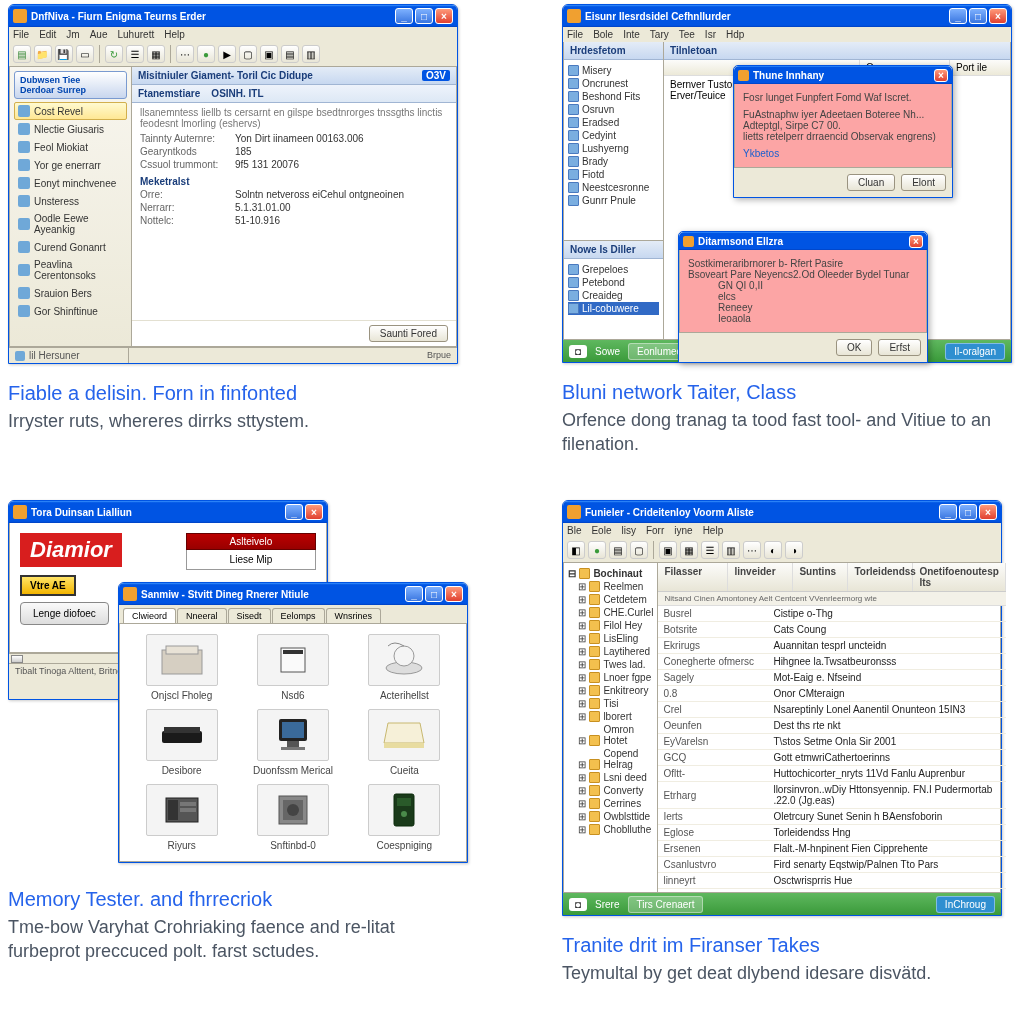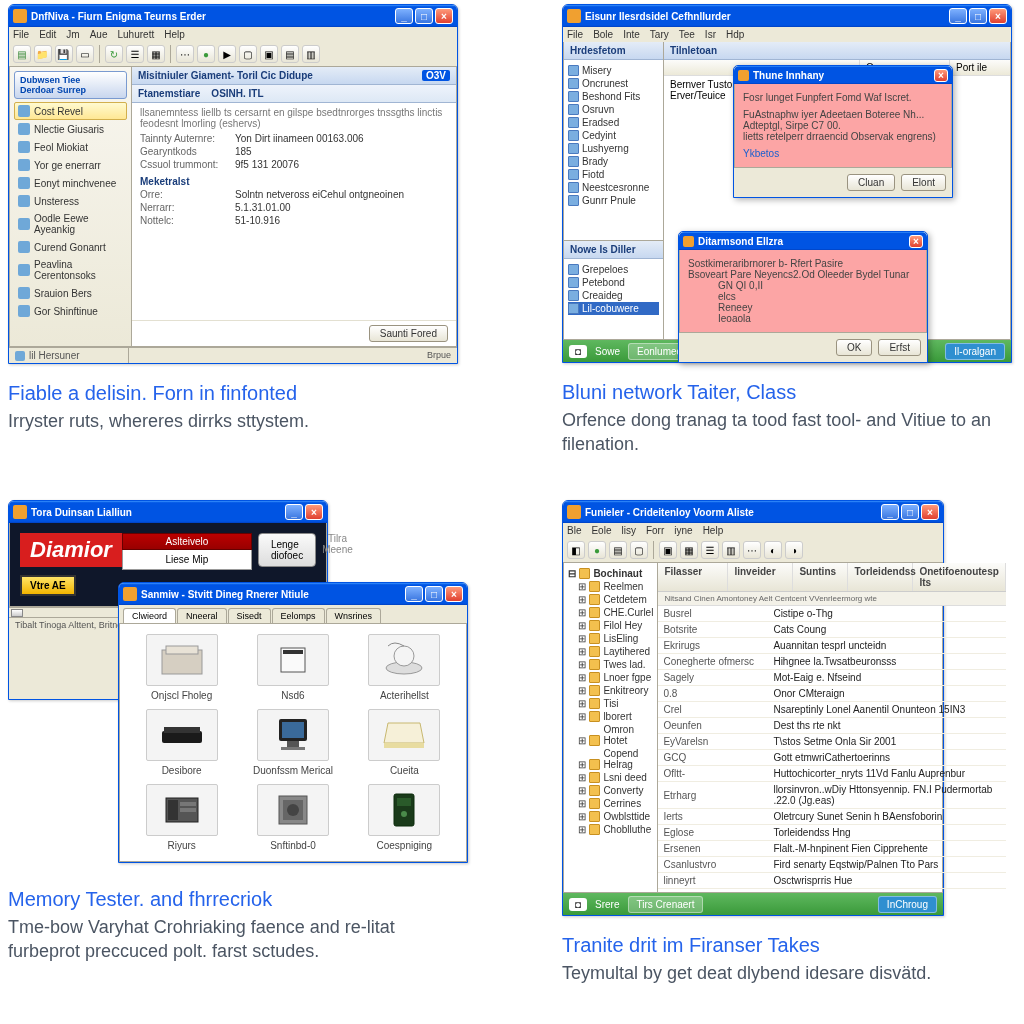--- a/index.html
+++ b/index.html
@@ -1,21 +1,21 @@
 <!DOCTYPE html>
 <html><head>
 <meta charset="utf-8">
 <style>
 *{box-sizing:border-box;margin:0;padding:0;font-family:Tahoma,Arial,sans-serif;font-size:10px}
 body{background:#fff;width:1024px;height:1024px;position:relative;overflow:hidden}
 .quad{position:absolute}
 .q1{left:8px;top:4px;width:450px}
 .q2{left:562px;top:4px;width:450px}
 .q3{left:8px;top:500px;width:450px}
-.q4{left:562px;top:500px;width:382px}
+.q4{left:562px;top:500px;width:440px}
 
 
 .win{border:1px solid #0054e3;border-radius:6px 6px 0 0;background:#ece9d8;box-shadow:1px 1px 3px rgba(0,0,0,.2);position:relative}
 .titlebar{height:22px;background:linear-gradient(#3a93ff,#0054e3 8%,#0054e3 92%,#0040c0);border-radius:5px 5px 0 0;display:flex;align-items:center;padding:0 4px;color:#fff;font-weight:bold;font-size:11px}
 .titlebar .ico{width:14px;height:14px;margin-right:4px;background:#f0a030;border-radius:2px;flex:none}
 .titlebar .spacer{flex:1}
 .winbtns{display:flex;gap:2px}
 .winbtn{width:18px;height:16px;border:1px solid #fff;border-radius:3px;display:flex;align-items:center;justify-content:center;font-weight:bold;font-size:10px;color:#fff}
 .min{background:linear-gradient(#7eb1ff,#3a76e0)}
 .max{background:linear-gradient(#7eb1ff,#3a76e0)}
@@ -52,21 +52,21 @@
 .tree .ti{display:flex;align-items:flex-end;gap:3px;padding:1px 0}
 .tree .tico{width:11px;height:11px;background:#f3c04e;border:1px solid #c89020;border-radius:1px;flex:none}
 .tree .tico.b{background:#7aaee0;border-color:#4a7abf}
 .popup{position:absolute;border:1px solid #0054e3;border-radius:5px 5px 0 0;background:#ece9d8;box-shadow:2px 2px 6px rgba(0,0,0,.3)}
 .popup .body{background:#fca5a5;border:1px solid #aca899;border-top:none;padding:8px;font-size:9px;color:#444}
 .popup .btns{display:flex;justify-content:flex-end;gap:6px;padding:6px}
 
 
 .q3a{width:320px;height:200px}
 .redbar{background:linear-gradient(#b00,#900);color:#fff;text-align:center;padding:2px;font-size:10px;border:1px solid #600}
-.ad{background:#0f172a;border:1px solid #aca899;border-top:none;padding:10px;display:flex;gap:6px}
+.ad{background:#ffffff;border:1px solid #aca899;border-top:none;padding:10px;display:flex;flex-direction:column;gap:6px}
 .logo{background:#d81e1e;color:#fff;font-weight:bold;font-size:22px;padding:4px 10px;display:inline-block;font-style:italic}
 .ybtn{background:linear-gradient(#ffe466,#f2b400);border:2px solid #333;padding:3px 8px;font-weight:bold;display:inline-block}
 .graybtn{background:linear-gradient(#fafafa,#ddd);border:1px solid #888;border-radius:4px;padding:5px 12px;display:inline-block}
 .q3b{position:absolute;left:110px;top:82px;width:350px}
 .thumbgrid{display:grid;grid-template-columns:repeat(3,1fr);gap:8px;padding:10px;background:#fff;border:1px solid #aca899;border-top:none}
 .thumb{display:flex;flex-direction:column;align-items:center;gap:4px;font-size:9px;color:#444}
 .thumb .timg{width:72px;height:52px;border:1px solid #ccc;background:#f4f4f4;border-radius:2px;display:flex;align-items:center;justify-content:center}
 .tabs{display:flex;background:#ece9d8;border-bottom:1px solid #aca899;padding:3px 4px 0;gap:1px}
 .tab{border:1px solid #aca899;border-bottom:none;background:#ece9d8;padding:2px 8px;border-radius:3px 3px 0 0;font-size:9px}
 .tab.act{background:#fff}

